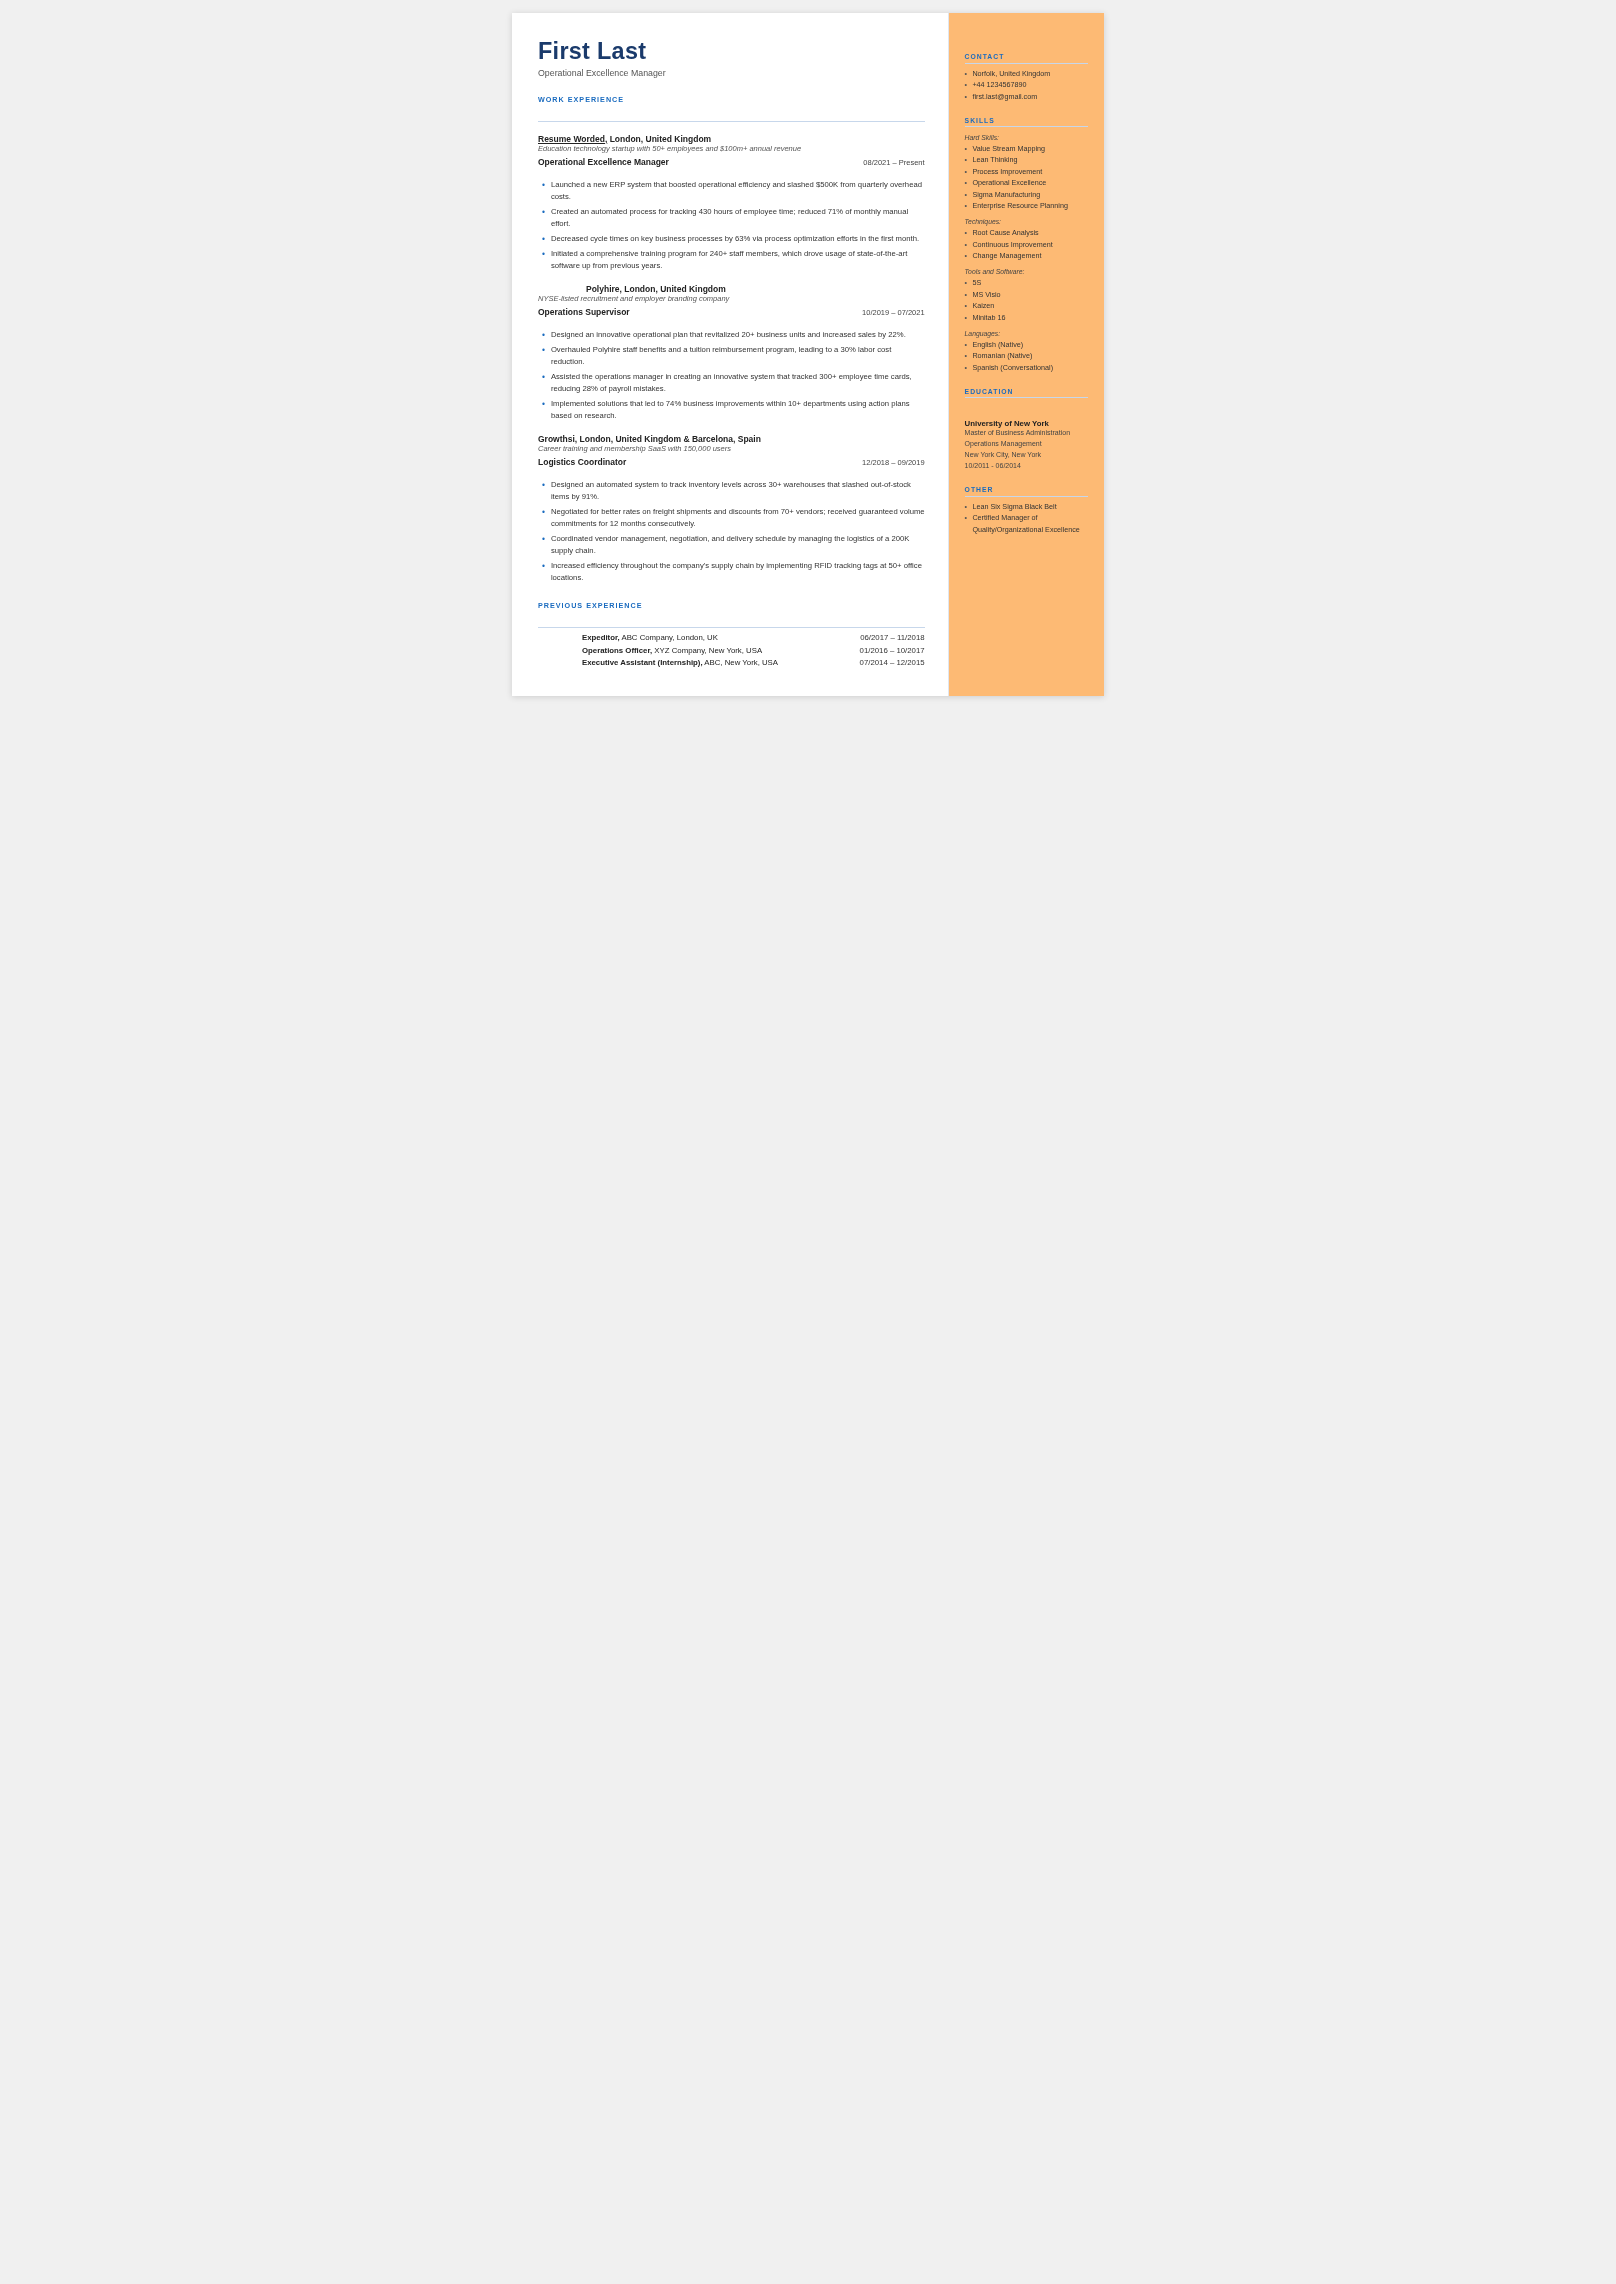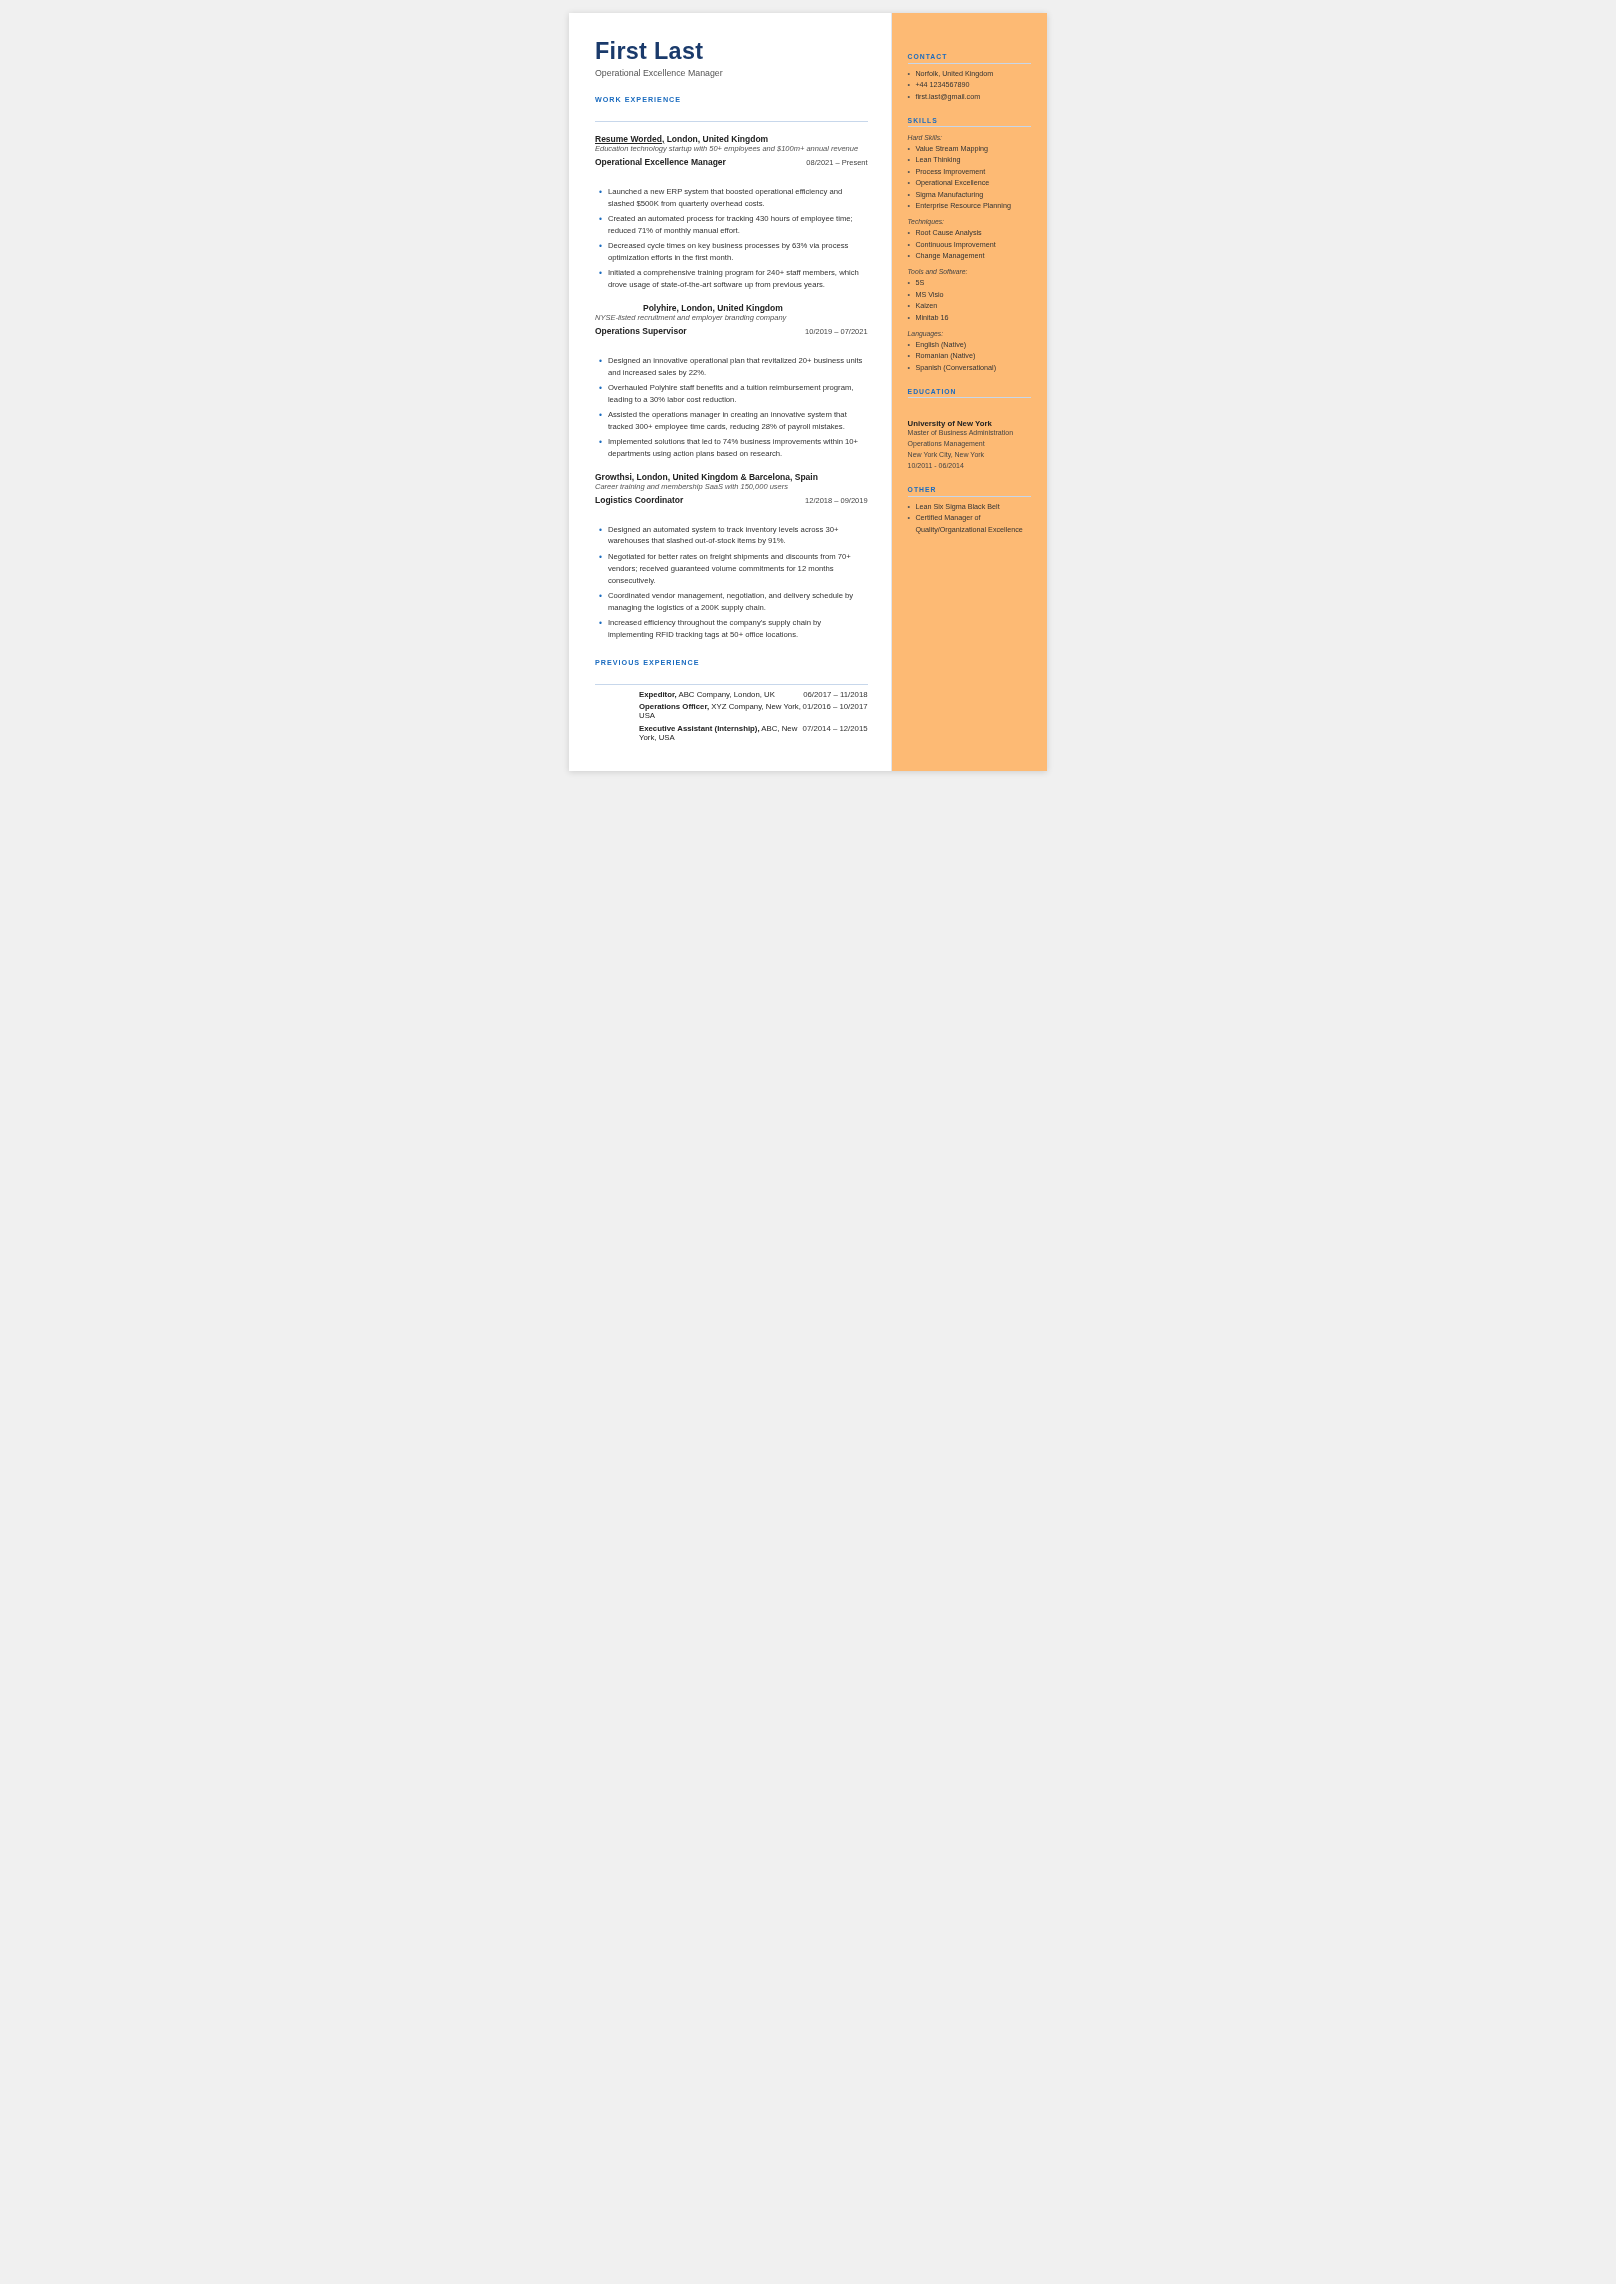--- a/index.html
+++ b/index.html
@@ -5,21 +5,21 @@
     * { margin: 0; padding: 0; box-sizing: border-box; }
     body {
       font-family: 'Arial', sans-serif;
       background: #f0f0f0;
       display: flex;
       justify-content: center;
       align-items: flex-start;
       padding: 13px;
     }
     .resume-container {
-      width: 478px;
+      width: 592px;
       background: #ffffff;
       display: flex;
       flex-direction: row;
       box-shadow: 0 1.3px 6.5px rgba(0,0,0,0.15);
     }
     
     .main-col {
       flex: 1;
       padding: 26px 23.4px 26px 26px;
     }
@@ -85,21 +85,21 @@
       color: #222;
     }
     .role-date {
       font-size: 7.5px;
       color: #444;
       white-space: nowrap;
     }
     .bullet-list {
       list-style: none;
       padding-left: 3.9px;
-      margin-top: 19px;
+      margin-top: 12px;
     }
     .bullet-list li {
       font-size: 7.7px;
       color: #333;
       line-height: 1.55;
       padding-left: 9px;
       position: relative;
       margin-bottom: 3.3px;
     }
     .bullet-list li::before {

